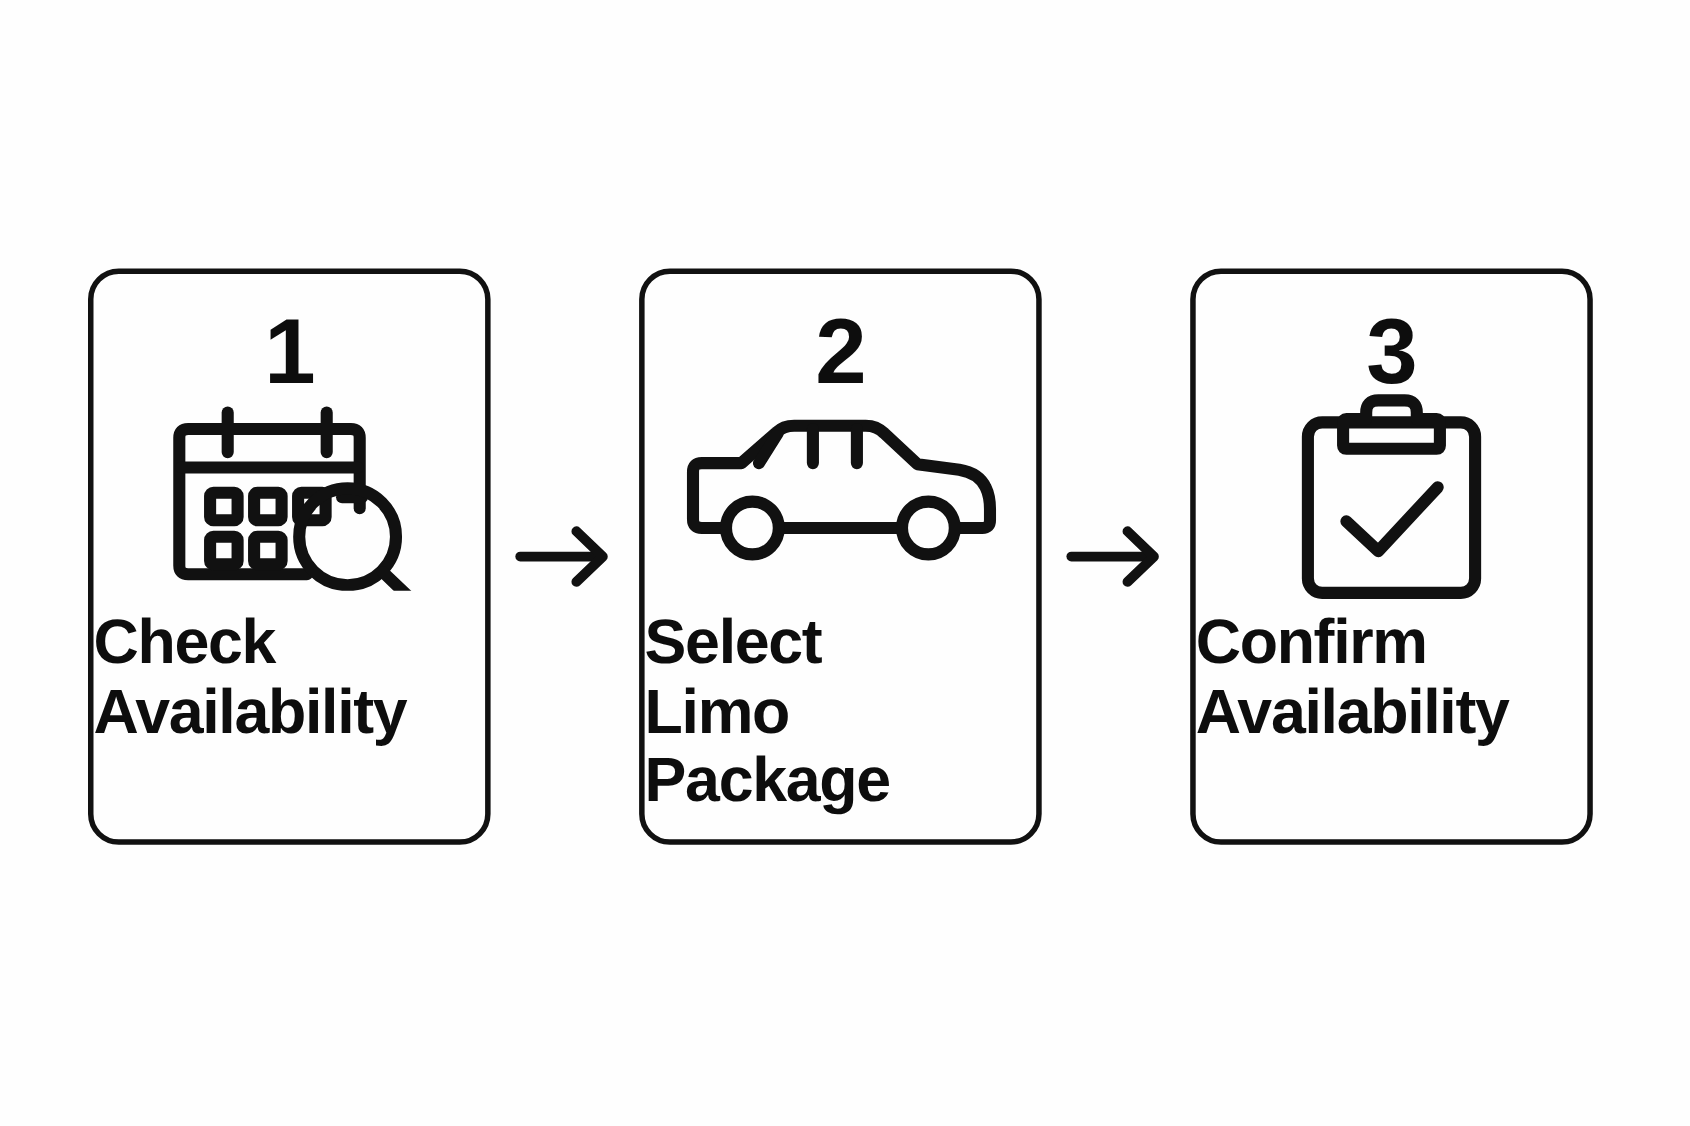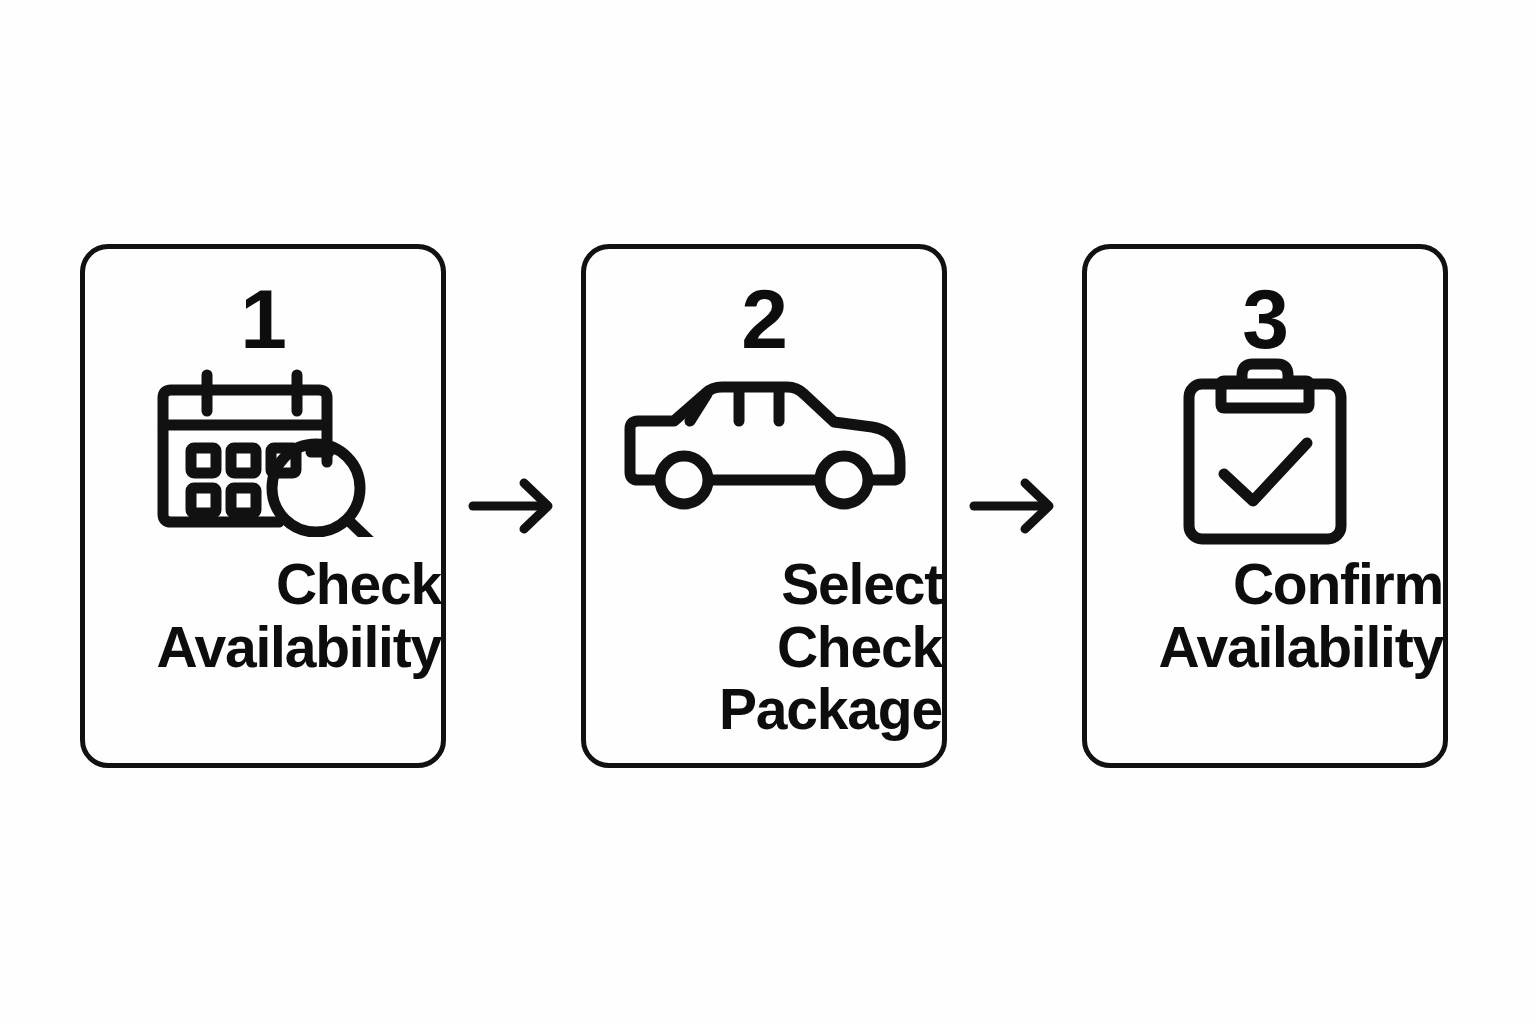--- a/index.html
+++ b/index.html
@@ -65,21 +65,21 @@
     justify-content: center;
   }
 
   .step-icon svg {
     display: block;
   }
 
   .step-label {
     margin-top: 26px;
     width: 100%;
-    text-align: right;
+    text-align: left;
     font-size: 57px;
     font-weight: bold;
     line-height: 1.1;
     letter-spacing: -1.2px;
     color: #0d0d0d;
     white-space: pre-line;
   }
 
   .arrow {
     flex: 0 0 auto;
@@ -148,21 +148,21 @@
           <line x1="85" y1="17" x2="68" y2="44"></line>
           <line x1="117" y1="13" x2="117" y2="44"></line>
           <line x1="157" y1="13" x2="157" y2="44"></line>
 
           <circle cx="62" cy="103" r="24" fill="#fefefe"></circle>
           <circle cx="222" cy="103" r="24" fill="#fefefe"></circle>
         </svg>
       </div>
 
       <div class="step-label">Select
-Check Package</div>
+Limo Package</div>
     </div>
 
     <div class="arrow">
       <svg width="92" height="62" viewBox="0 0 92 62" fill="none" stroke="#111111" stroke-width="9" stroke-linecap="round" stroke-linejoin="round">
         <line x1="5" y1="31" x2="78" y2="31"></line>
         <polyline points="56,8 80,31 56,54"></polyline>
       </svg>
     </div>
 
     <div class="step-card">

